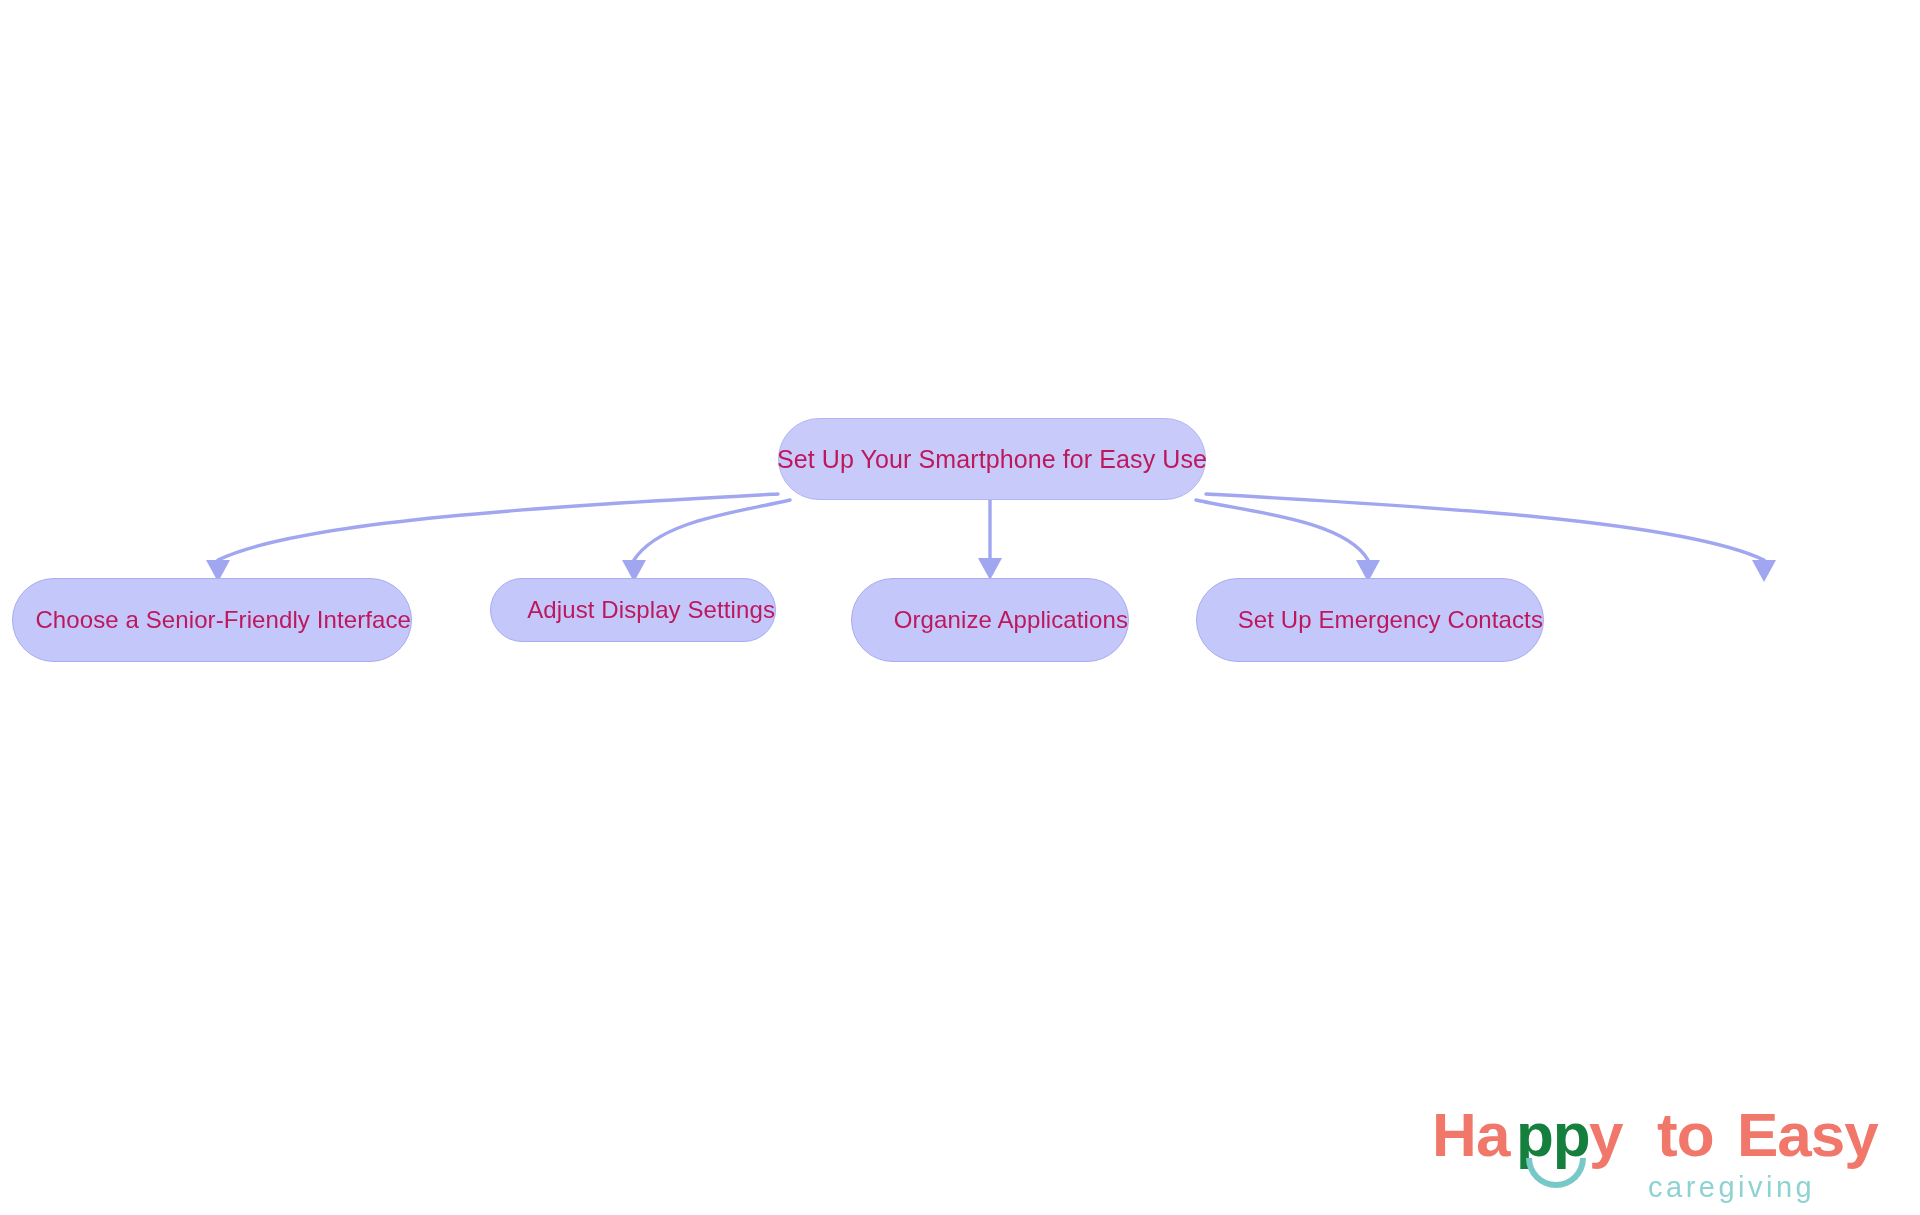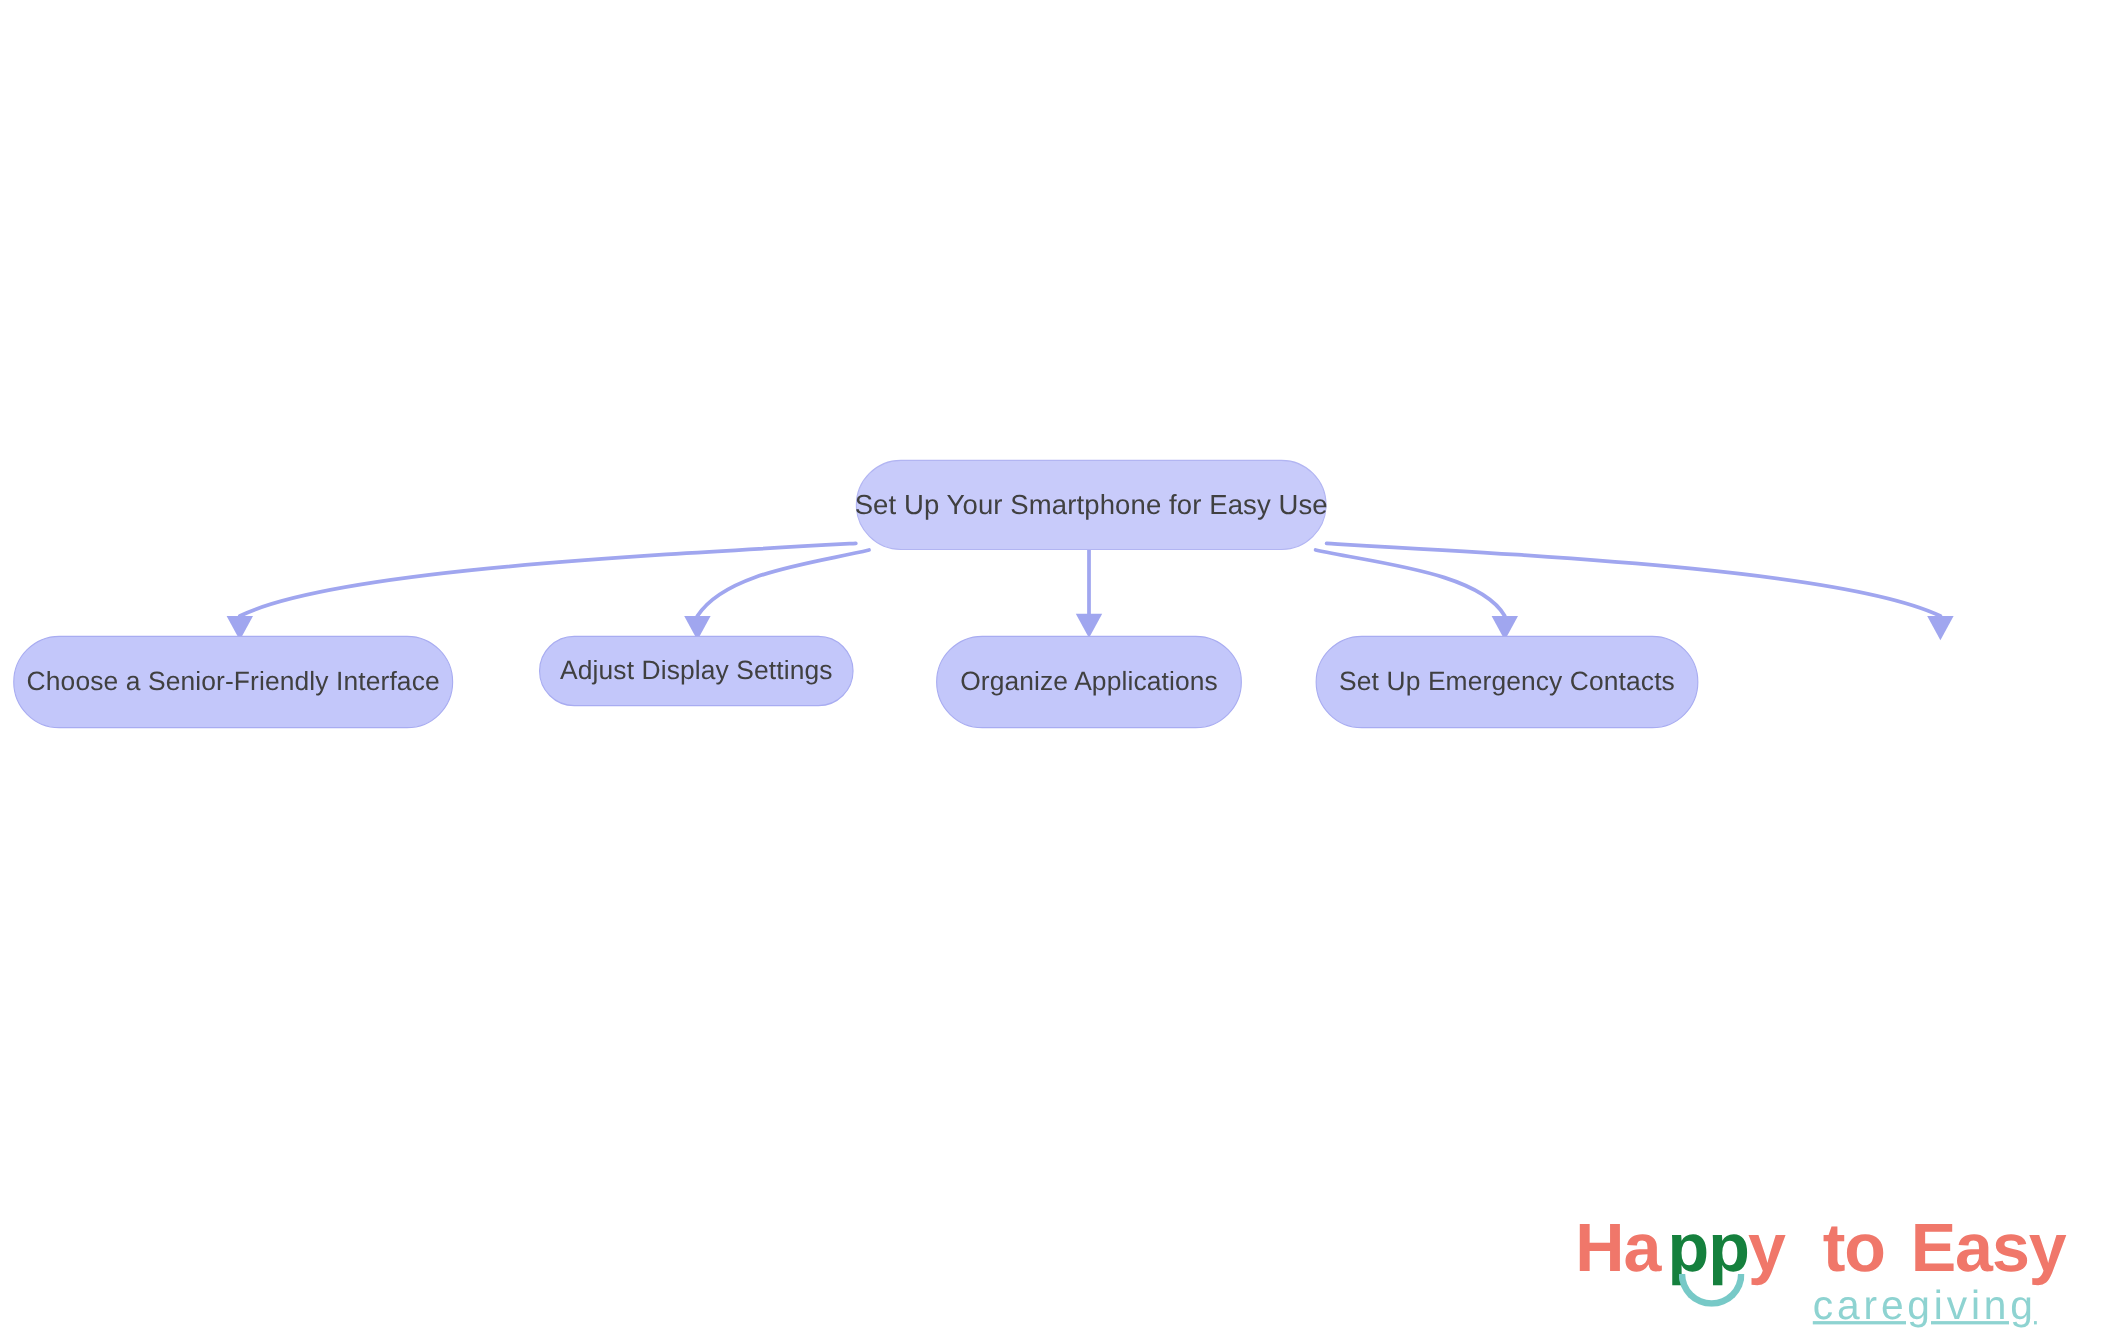--- a/index.html
+++ b/index.html
@@ -29,33 +29,34 @@
   .node {
     position: absolute;
     box-sizing: border-box;
     display: flex;
     align-items: center;
     justify-content: center;
     text-align: center;
     border-radius: 999px;
     border: 1.5px solid #a7abf0;
     background: #c6c9fa;
-    color: #404040;
+    color: #be185d;
     letter-spacing: 0.1px;
     white-space: nowrap;
   }
   .node.root {
     background: #c8cbfa;
     border-color: #b2b5f2;
     font-size: 25px;
   }
   .node.child {
     background: #c3c7fa;
     border-color: #a8acf1;
     font-size: 24px;
+    justify-content: flex-end;
   }
   #logo {
     position: absolute;
     left: 1432px;
     top: 1100px;
     width: 468px;
     height: 106px;
   }
   .logo-row {
     position: relative;
@@ -85,25 +86,24 @@
     width: 48px;
     height: 24px;
     border: 6px solid #77c9c7;
     border-top: none;
     border-radius: 0 0 40px 40px;
   }
   #logo-sub {
     position: absolute;
     left: 216px;
     top: 70px;
-    font-size: 37px;
+    font-size: 29px;
     color: #8ed3d1;
     letter-spacing: 3.5px;
     line-height: 34px;
-    text-decoration: underline;
   }
 </style>
 </head>
 <body>
 
 <div id="canvas">
 
   <svg id="edge-layer" viewBox="0 0 1920 1215" xmlns="http://www.w3.org/2000/svg">
     <g fill="none" stroke="#a0a6ef" stroke-width="3.4" stroke-linecap="round">
       <path d="M 778,494 C 560,506 300,520 218,560"></path>

